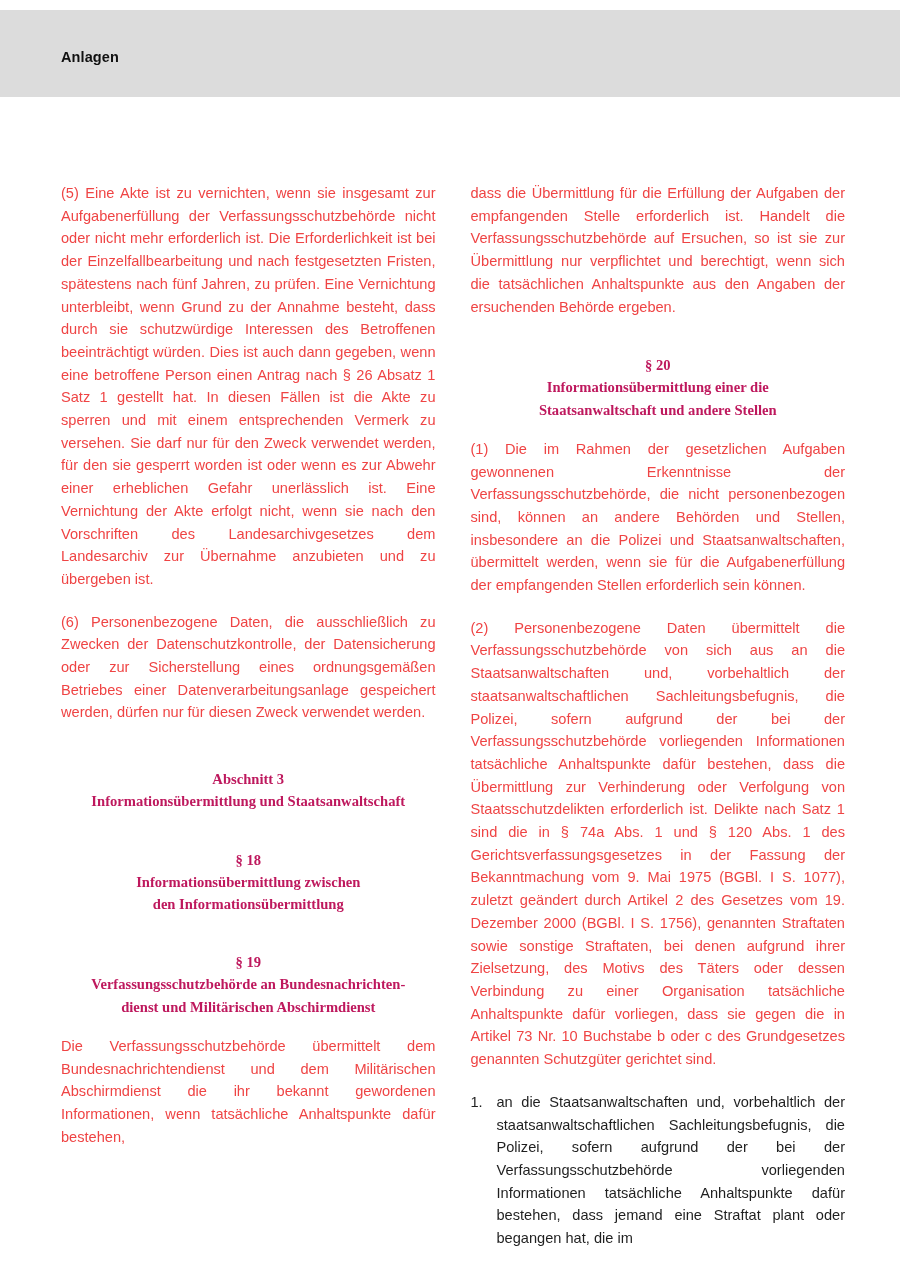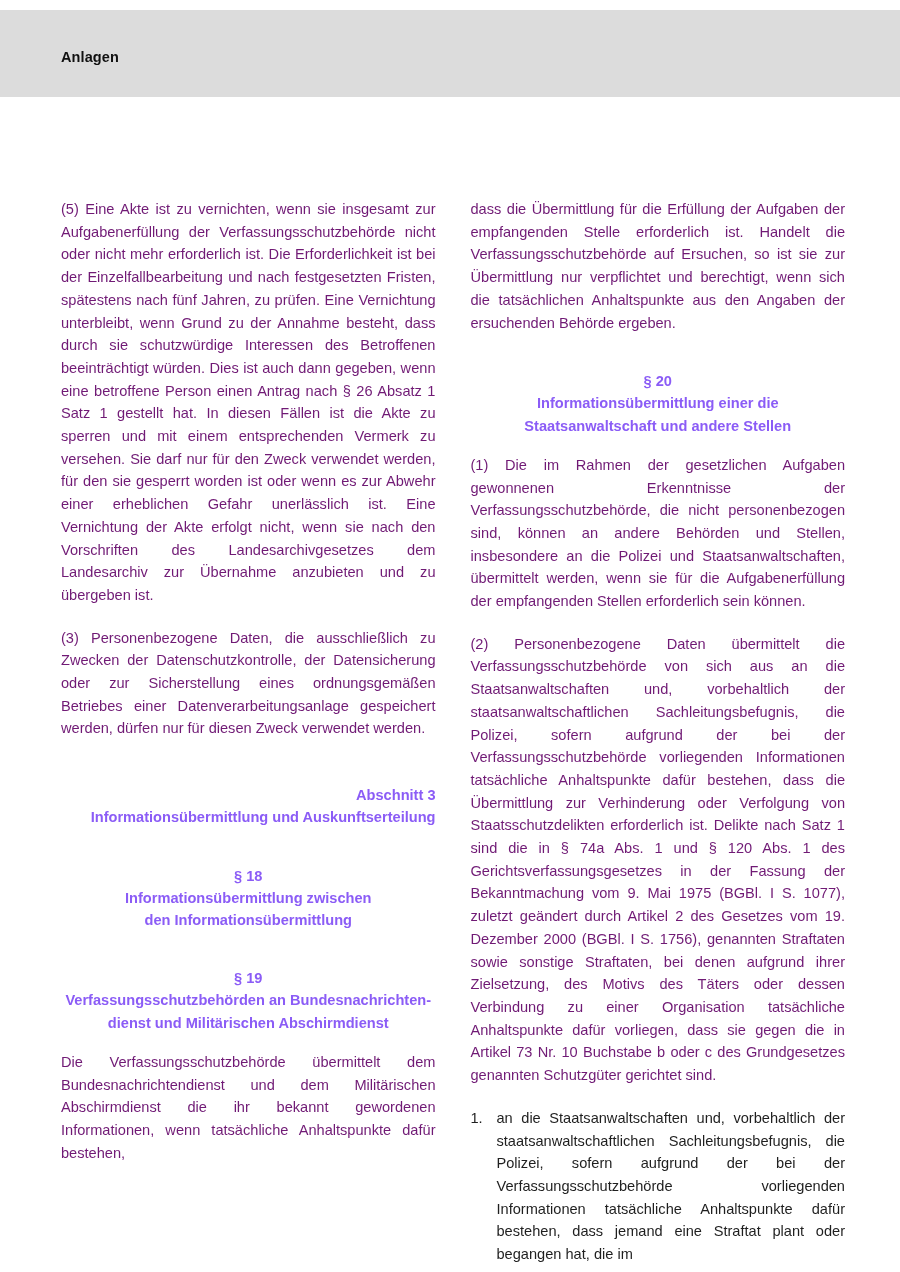--- a/index.html
+++ b/index.html
@@ -50,45 +50,46 @@
     left: 61px;
     width: 784px;
     display: flex;
     gap: 35px;
   }
   .col {
     width: 375px;
   }
 
   p.body {
-    margin: 16px 0 20px 0;
+    margin: 0 0 20px 0;
     font-size: 14.6px;
     line-height: 22.7px;
     text-align: justify;
     text-justify: inter-word;
     hyphens: none;
-    color: #701a75;
+    color: #ef4444;
   }
   p.body:last-child {
     margin-bottom: 0;
   }
 
   .heading-block {
     margin: 22px 0 17px 0;
     text-align: center;
   }
   .heading-line {
     font-size: 14.6px;
     font-weight: bold;
     line-height: 22.2px;
-    color: #8b5cf6;
+    color: #be185d;
+    font-family: Liberation Serif, serif;
   }
 
   .section-gap-top { margin-top: 36px; }
-  .section-gap-top-lg { margin-top: 44px; text-align: right; }
+  .section-gap-top-lg { margin-top: 44px; }
 
   
   .list-item {
     display: flex;
     margin: 0 0 16px 0;
     font-size: 14.6px;
     line-height: 22.7px;
     color: #1f1f1f;
   }
   .list-marker {
@@ -120,37 +121,37 @@
   <div class="header-band">
     <div class="header-title">Anlagen</div>
   </div>
 
   <div class="columns">
 
     <div class="col">
 
       <p class="body">(5) Eine Akte ist zu vernichten, wenn sie insgesamt zur Aufgabenerfüllung der Verfassungsschutzbehörde nicht oder nicht mehr erforderlich ist. Die Erforderlichkeit ist bei der Einzelfallbearbeitung und nach festgesetzten Fristen, spätestens nach fünf Jahren, zu prüfen. Eine Vernichtung unterbleibt, wenn Grund zu der Annahme besteht, dass durch sie schutzwürdige Interessen des Betroffenen beeinträchtigt würden. Dies ist auch dann gegeben, wenn eine betroffene Person einen Antrag nach § 26 Absatz 1 Satz 1 gestellt hat. In diesen Fällen ist die Akte zu sperren und mit einem entsprechenden Vermerk zu versehen. Sie darf nur für den Zweck verwendet werden, für den sie gesperrt worden ist oder wenn es zur Abwehr einer erheblichen Gefahr unerlässlich ist. Eine Vernichtung der Akte erfolgt nicht, wenn sie nach den Vorschriften des Landesarchivgesetzes dem Landesarchiv zur Übernahme anzubieten und zu übergeben ist.</p>
 
-      <p class="body">(3) Personenbezogene Daten, die ausschließlich zu Zwecken der Datenschutzkontrolle, der Datensicherung oder zur Sicherstellung eines ordnungsgemäßen Betriebes einer Datenverarbeitungsanlage gespeichert werden, dürfen nur für diesen Zweck verwendet werden.</p>
+      <p class="body">(6) Personenbezogene Daten, die ausschließlich zu Zwecken der Datenschutzkontrolle, der Datensicherung oder zur Sicherstellung eines ordnungsgemäßen Betriebes einer Datenverarbeitungsanlage gespeichert werden, dürfen nur für diesen Zweck verwendet werden.</p>
 
       <div class="heading-block section-gap-top-lg">
         <div class="heading-line">Abschnitt 3</div>
-        <div class="heading-line">Informationsübermittlung und Auskunftserteilung</div>
+        <div class="heading-line">Informationsübermittlung und Staatsanwaltschaft</div>
       </div>
 
       <div class="heading-block section-gap-top">
         <div class="heading-line">§ 18</div>
         <div class="heading-line">Informationsübermittlung zwischen</div>
         <div class="heading-line">den Informationsübermittlung</div>
       </div>
 
 
       <div class="heading-block section-gap-top">
         <div class="heading-line">§ 19</div>
-        <div class="heading-line">Verfassungsschutzbehörden an Bundesnachrichten-</div>
+        <div class="heading-line">Verfassungsschutzbehörde an Bundesnachrichten-</div>
         <div class="heading-line">dienst und Militärischen Abschirmdienst</div>
       </div>
 
       <p class="body">Die Verfassungsschutzbehörde übermittelt dem Bundesnachrichtendienst und dem Militärischen Abschirmdienst die ihr bekannt gewordenen Informationen, wenn tatsächliche Anhaltspunkte dafür bestehen,</p>
 
     </div>
 
     <div class="col">
 
       <p class="body">dass die Übermittlung für die Erfüllung der Aufgaben der empfangenden Stelle erforderlich ist. Handelt die Verfassungsschutzbehörde auf Ersuchen, so ist sie zur Übermittlung nur verpflichtet und berechtigt, wenn sich die tatsächlichen Anhaltspunkte aus den Angaben der ersuchenden Behörde ergeben.</p>

